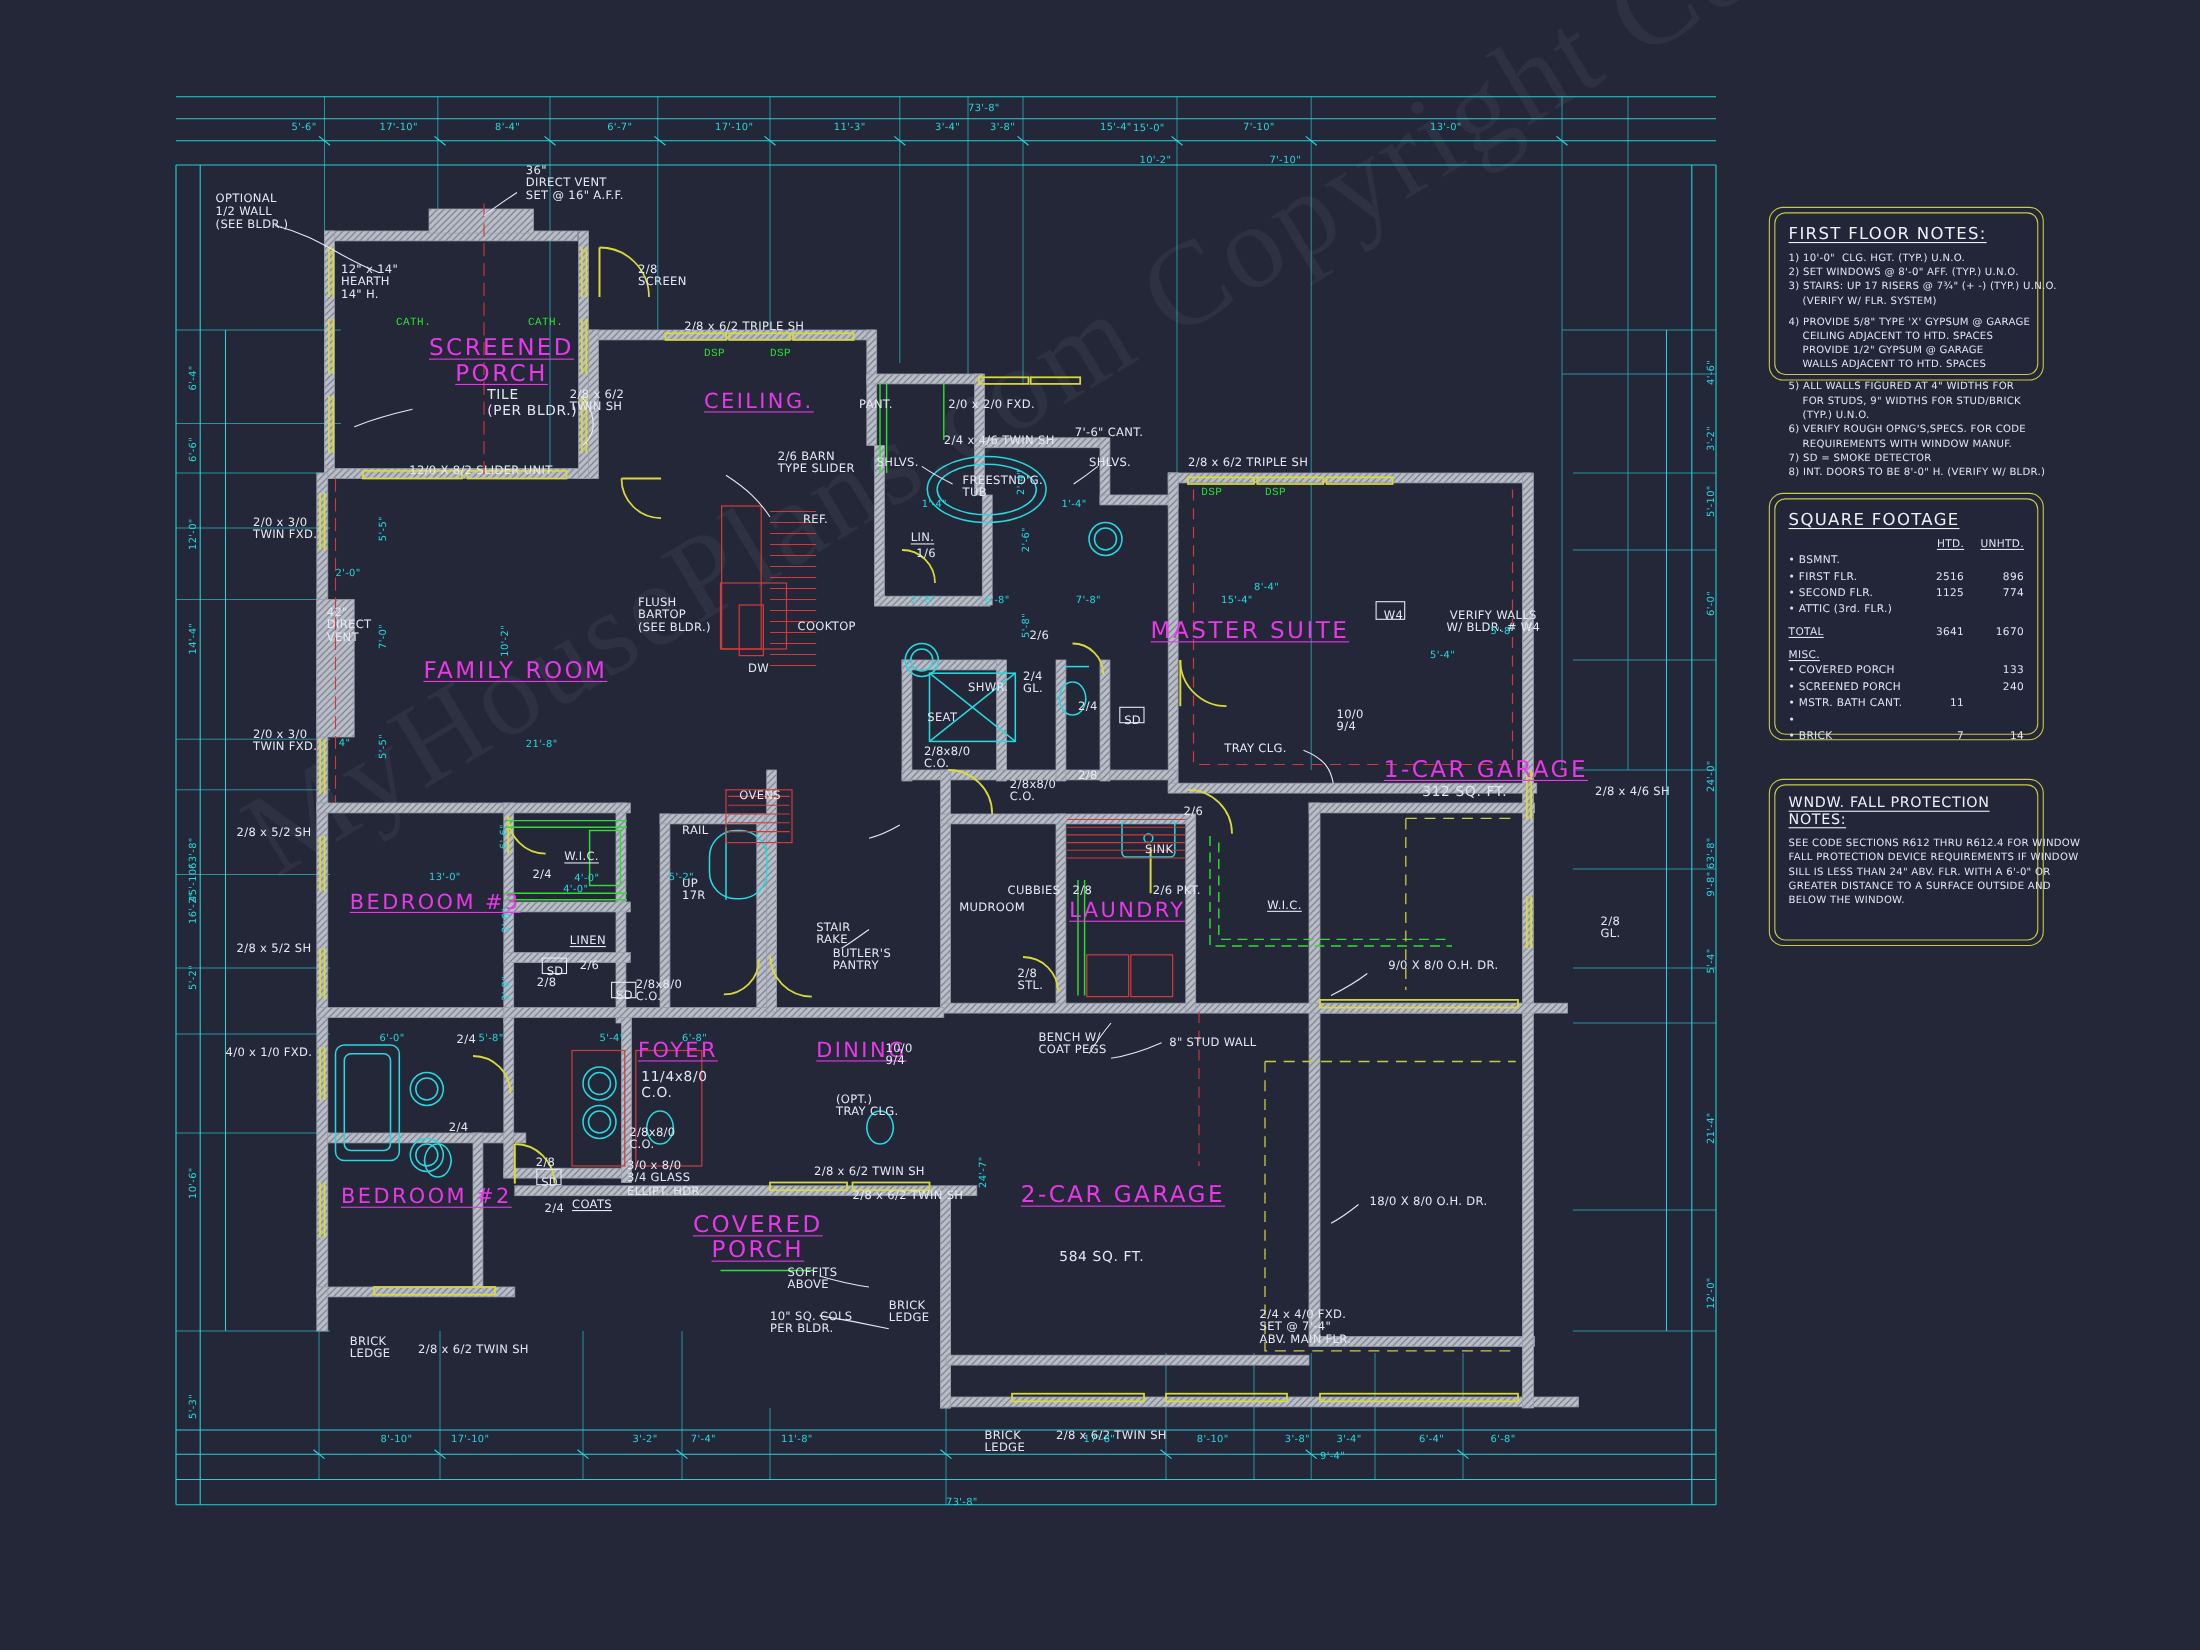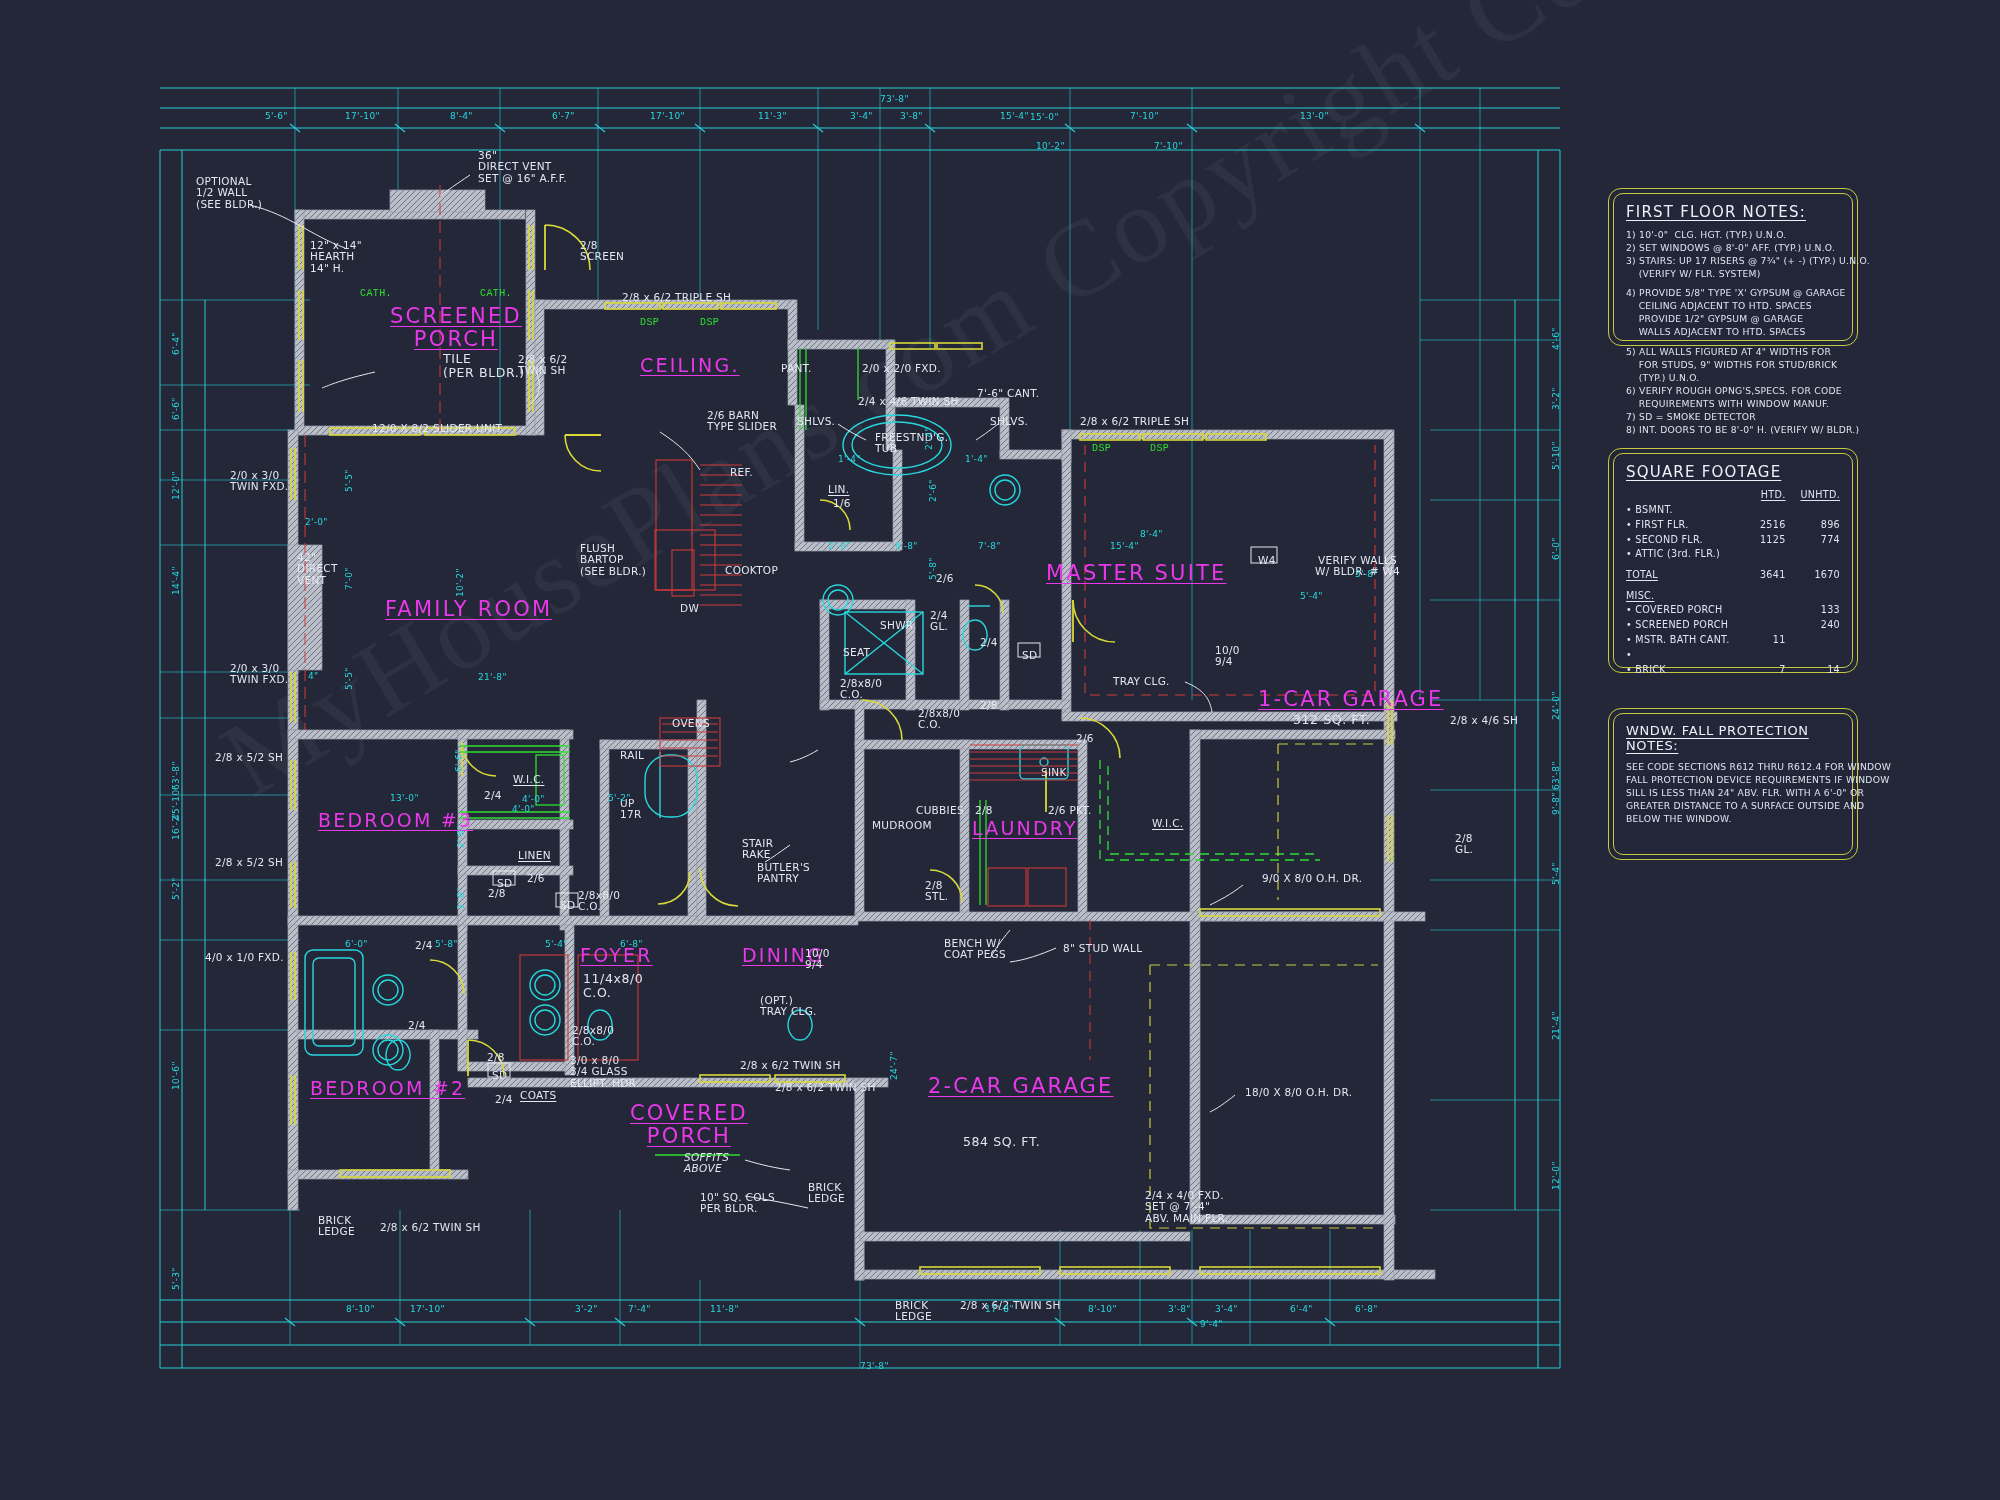--- a/index.html
+++ b/index.html
@@ -692,21 +692,21 @@
       <div class="tx note" style="left: 944px; top: 938px;">BENCH W/
 COAT PEGS</div>
       <div class="tx note" style="left: 1063px; top: 943px;">8" STUD WALL</div>
       <div class="tx note" style="left: 760px; top: 995px;">(OPT.)
 TRAY CLG.</div>
       <div class="tx note" style="left: 570px; top: 1055px;">3/0 x 8/0
 3/4 GLASS
 ELLIPT. HDR.</div>
       <div class="tx note" style="left: 740px; top: 1060px;">2/8 x 6/2 TWIN SH</div>
       <div class="tx note" style="left: 775px; top: 1082px;">2/8 x 6/2 TWIN SH</div>
-      <div class="tx note" style="left: 684px; top: 1152px; font-style: italic;">SOFFITS
+      <div class="tx note" style="left: 716px; top: 1152px;">SOFFITS
 ABOVE</div>
       <div class="tx note" style="left: 700px; top: 1192px;">10" SQ. COLS
 PER BLDR.</div>
       <div class="tx note" style="left: 808px; top: 1182px;">BRICK
 LEDGE</div>
       <div class="tx note" style="left: 318px; top: 1215px;">BRICK
 LEDGE</div>
       <div class="tx note" style="left: 895px; top: 1300px;">BRICK
 LEDGE</div>
       <div class="tx note" style="left: 380px; top: 1222px;">2/8 x 6/2 TWIN SH</div>

